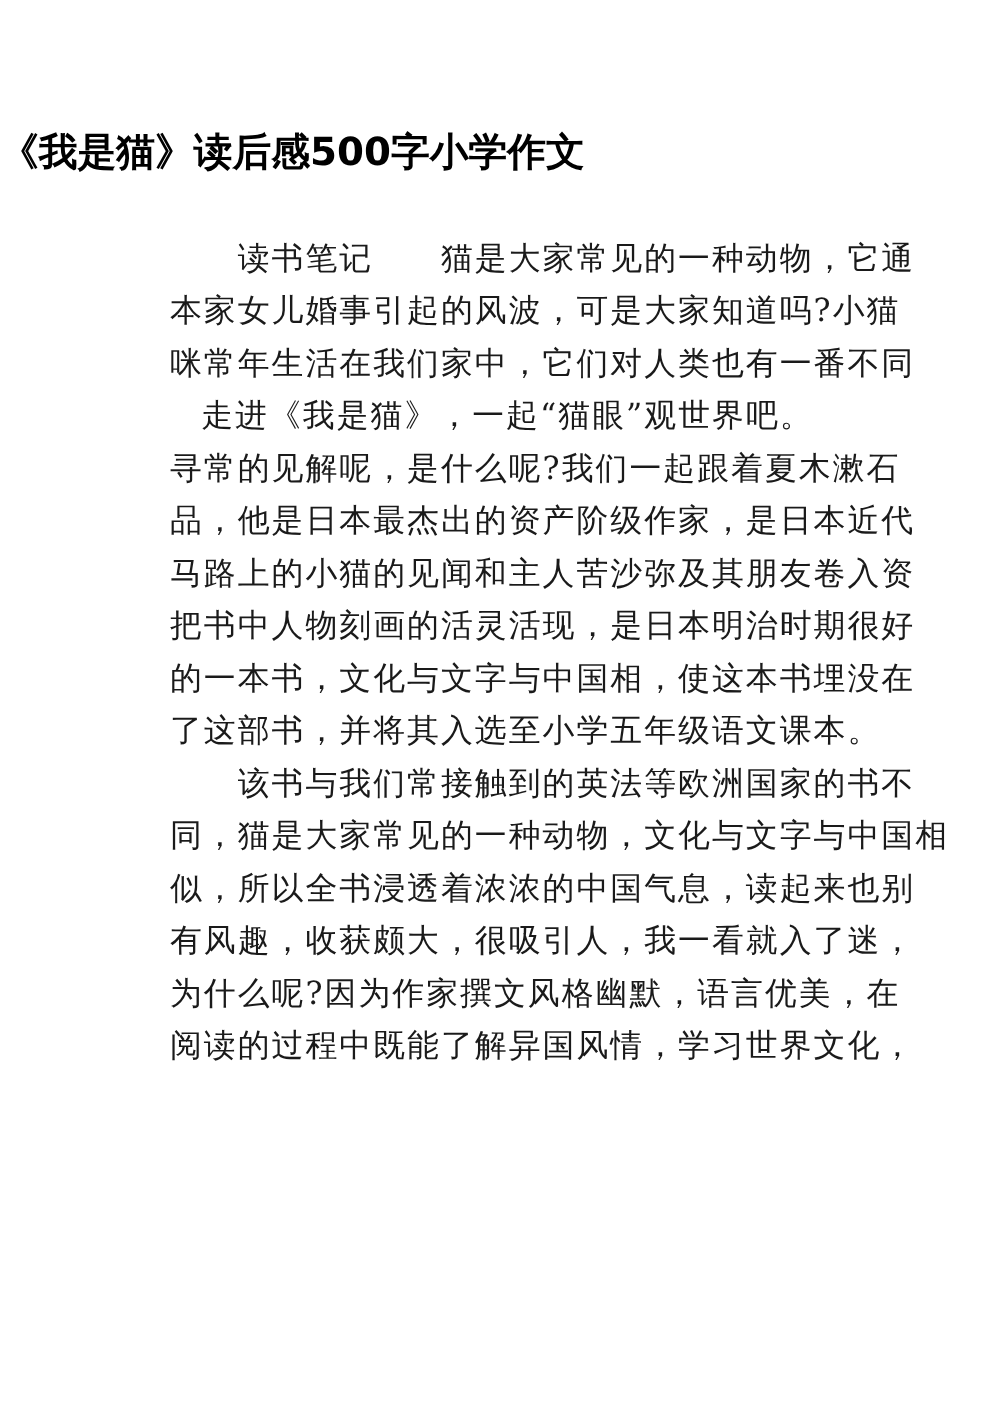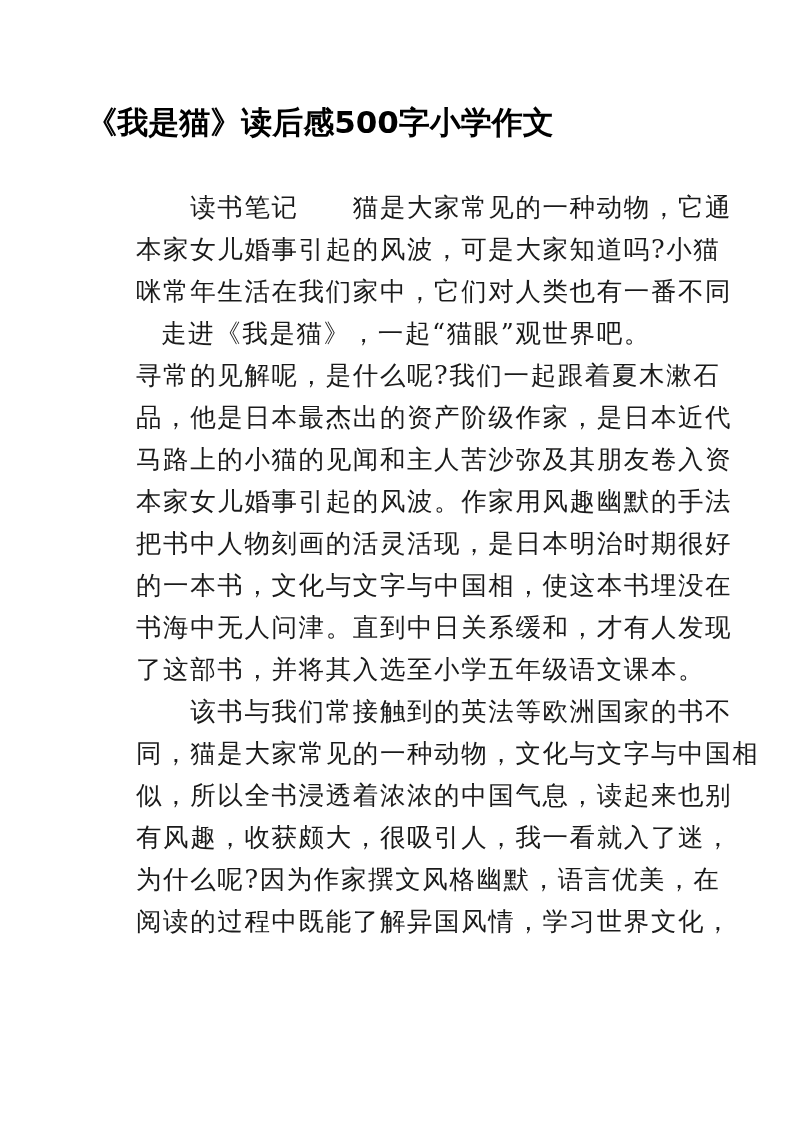--- a/index.html
+++ b/index.html
@@ -19,21 +19,21 @@
       left: 0; top: 0;
       width: 800px;
       height: 1132px;
       background: #ffffff;
     }
     .title {
       position: absolute;
       top: 100px;
       left: 0;
       width: 640px;
-      text-align: center;
+      text-align: left;
       font-family: "DejaVu Sans", "Liberation Sans", sans-serif;
       font-weight: bold;
       font-size: 31px;
       line-height: 44px;
       letter-spacing: 0px;
       color: #000000;
     }
     .body-text {
       position: absolute;
       top: 186px;
@@ -59,24 +59,22 @@
   <div class="title">《我是猫》读后感500字小学作文</div>
 
   <div class="body-text">
     <span class="line">　　读书笔记　　猫是大家常见的一种动物，它通</span>
     <span class="line">本家女儿婚事引起的风波，可是大家知道吗?小猫</span>
     <span class="line">咪常年生活在我们家中，它们对人类也有一番不同</span>
     <span class="line">走进《我是猫》，一起“猫眼”观世界吧。</span>
     <span class="line">寻常的见解呢，是什么呢?我们一起跟着夏木漱石</span>
     <span class="line">品，他是日本最杰出的资产阶级作家，是日本近代</span>
     <span class="line">马路上的小猫的见闻和主人苦沙弥及其朋友卷入资</span>
-    <span class="line">本家女儿婚事引起的风波。作家用风趣幽默的手法</span>
     <span class="line">把书中人物刻画的活灵活现，是日本明治时期很好</span>
     <span class="line">的一本书，文化与文字与中国相，使这本书埋没在</span>
-    <span class="line">书海中无人问津。直到中日关系缓和，才有人发现</span>
     <span class="line">了这部书，并将其入选至小学五年级语文课本。</span>
     <span class="line">　　该书与我们常接触到的英法等欧洲国家的书不</span>
     <span class="line">同，猫是大家常见的一种动物，文化与文字与中国相</span>
     <span class="line">似，所以全书浸透着浓浓的中国气息，读起来也别</span>
     <span class="line">有风趣，收获颇大，很吸引人，我一看就入了迷，</span>
     <span class="line">为什么呢?因为作家撰文风格幽默，语言优美，在</span>
     <span class="line">阅读的过程中既能了解异国风情，学习世界文化，</span>
   </div>
 </div>
 

